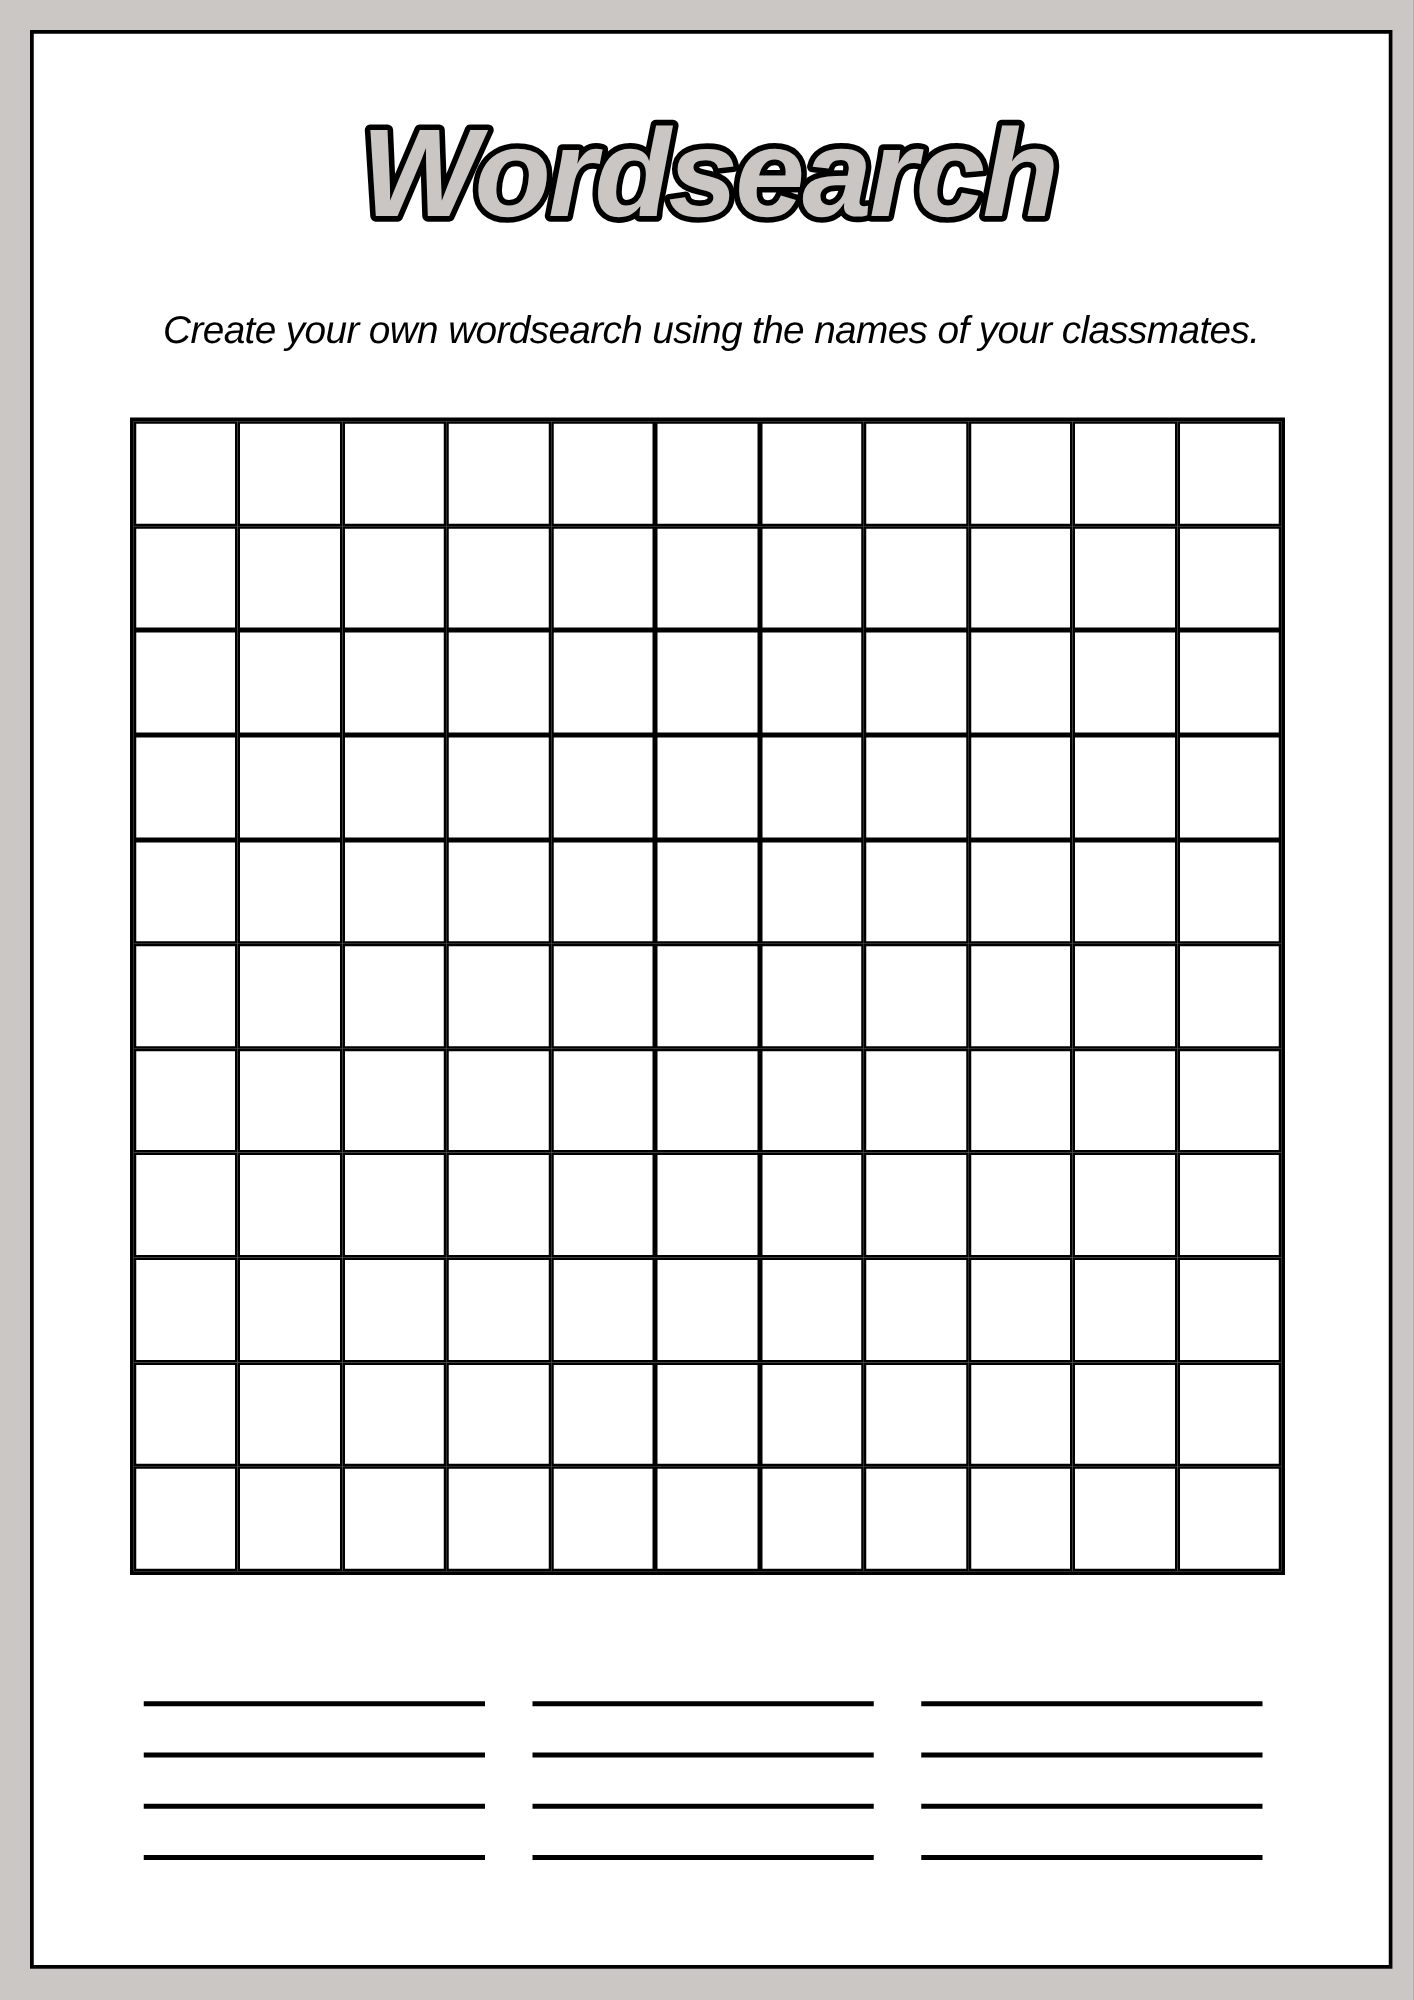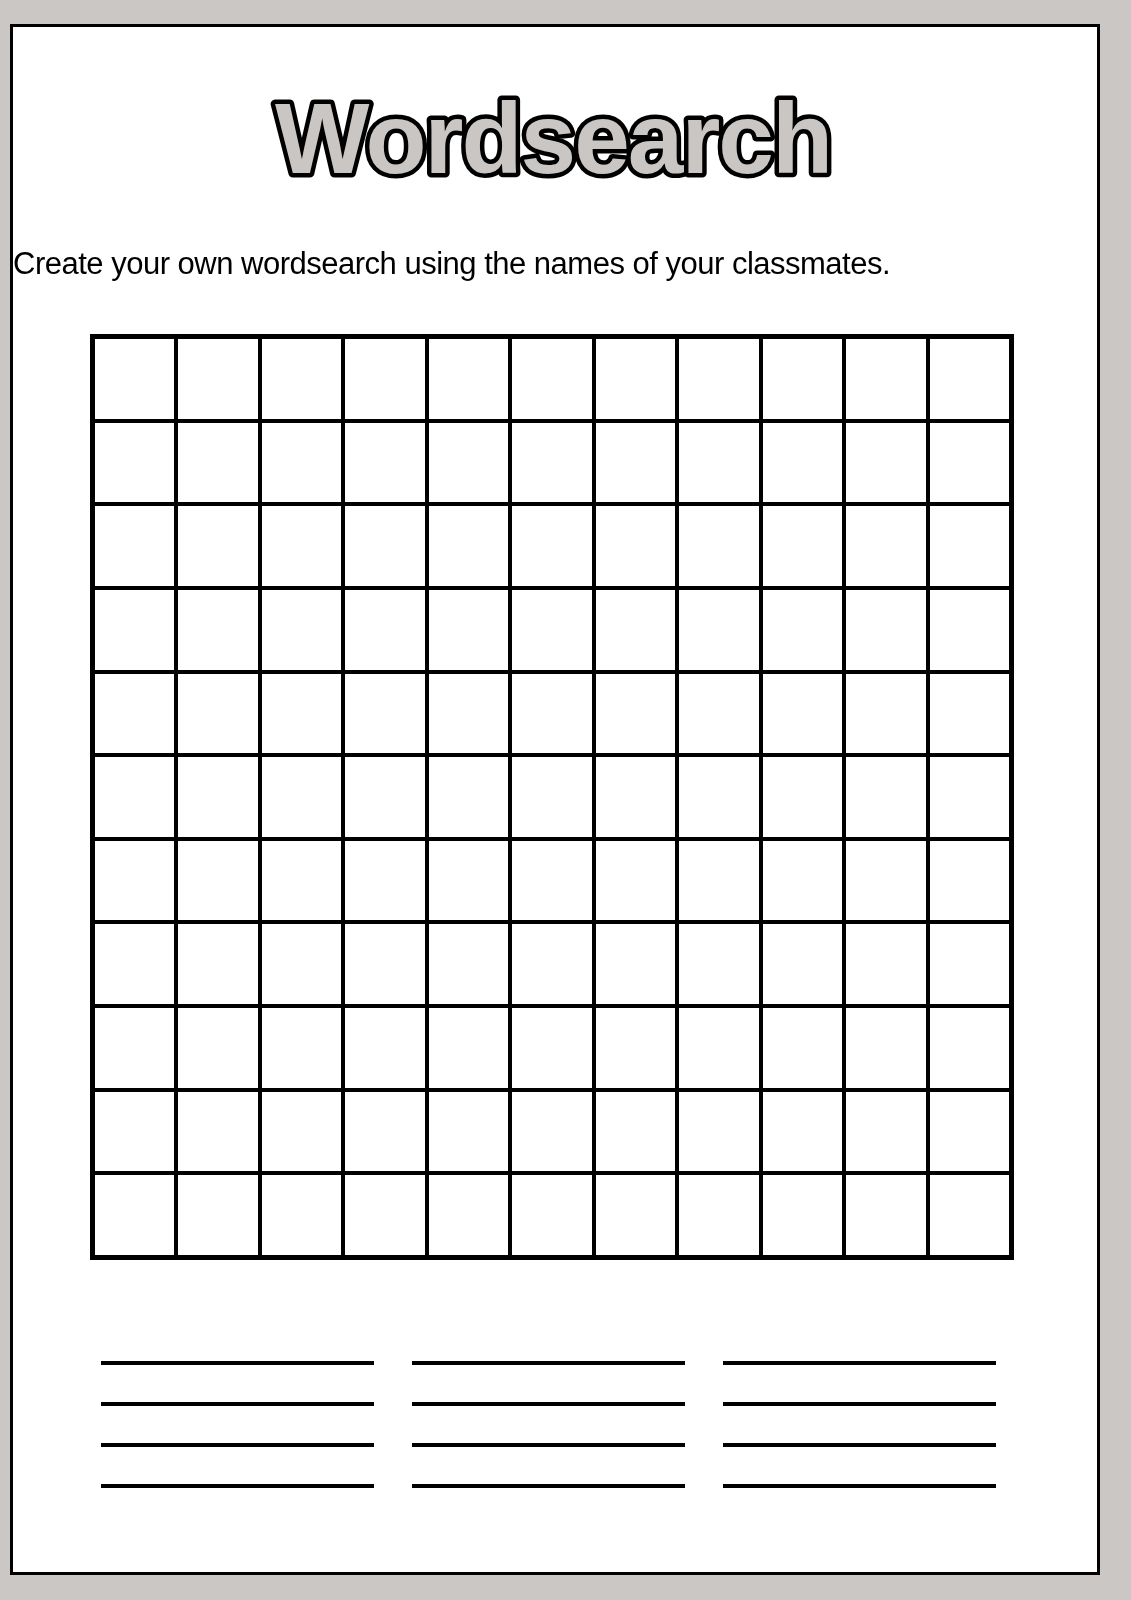--- a/index.html
+++ b/index.html
@@ -6,24 +6,25 @@
   html,body { background:#888; }
   .canvas {
     position:relative;
     width:1131px; height:1600px;
     background:var(--bg, #cac7c4);
     font-family:"Liberation Sans", sans-serif;
     overflow:hidden;
   }
   .page {
     position:absolute;
-    left:10px; top:24px;
+    left:24px; top:24px;
     width:1090px; height:1551px;
     background:var(--page-bg, #ffffff);
     border:3px solid var(--ink, #000);
+    font-style:italic;
   }
   .title-svg {
     position:absolute;
     left:190px; top:38px;
     width:700px; height:140px;
     overflow:visible;
   }
   .title-text {
     font-family:"Liberation Sans", sans-serif;
     font-weight:bold;
@@ -32,21 +33,21 @@
     fill:var(--title-fill, #c9c6c3);
     stroke:var(--ink, #000);
     stroke-width:9px;
     stroke-linejoin:round;
     paint-order:stroke fill;
   }
   .instruction {
     position:absolute;
     left:0; top:216px;
     width:100%;
-    text-align:left;
+    text-align:center;
     font-size:31px;
     line-height:42px;
     letter-spacing:-0.5px;
     color:var(--ink, #000);
   }
   .ws-grid {
     position:absolute;
     left:77px; top:307px;
     width:924px; height:926px;
     display:grid;

